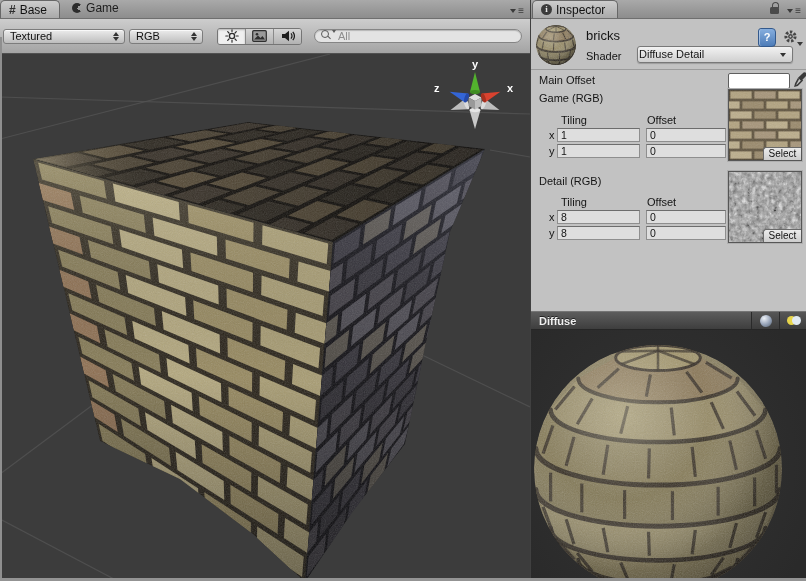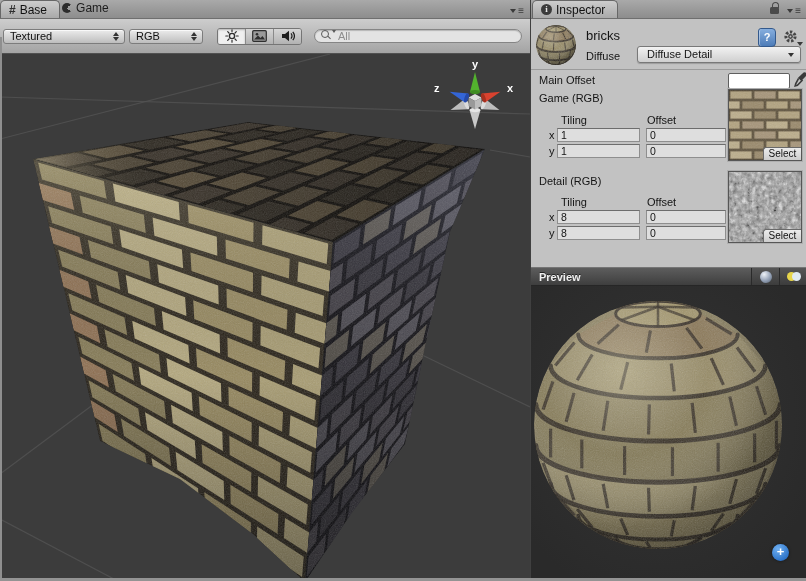--- a/index.html
+++ b/index.html
@@ -13,21 +13,21 @@
                  border-left:1px solid #404040; }
 
   
   .tabbar { height:18px; background:linear-gradient(#a9a9a9,#8d8d8d);
             border-bottom:1px solid #6f6f6f; display:flex; align-items:flex-end; position:relative; }
   .tab { height:15px; margin-top:1px; padding:1px 12px 1px 8px;
          background:linear-gradient(#cdcdcd,#a9a9a9); border:1px solid #676767; border-bottom:none;
          border-radius:5px 5px 0 0; display:flex; align-items:center; gap:4px;
          font-size:12px; color:#111; }
   .tab-plain { display:flex; align-items:center; gap:4px; font-size:12px; color:#1c1c1c;
-               padding:0 8px 2px 2px; height:16px; }
+               padding:0 8px 2px 12px; height:16px; }
   .hash-icon { font-weight:bold; font-size:12px; color:#2e2e2e; }
   .game-icon { width:10px; height:10px; border-radius:50%;
                background:conic-gradient(from 45deg, rgba(0,0,0,0) 0 90deg, #2c2c2c 90deg 360deg); }
   .info-icon { width:11px; height:11px; border-radius:50%; background:#3b3b3b; color:#e8e8e8;
                font-size:9px; font-weight:bold; text-align:center; line-height:11px;
                font-family:"Liberation Serif", serif; }
   .flexsp { flex:1; }
   .panel-menu { display:flex; align-items:center; gap:2px; padding:0 6px 3px 0; cursor:pointer; }
   .tri-down { width:0; height:0; border-left:3.5px solid transparent; border-right:3.5px solid transparent;
               border-top:4px solid #3a3a3a; }
@@ -66,27 +66,27 @@
   .search-pill input { flex:1; border:none; background:transparent; outline:none; font-size:11px; color:#333;
                  font-family:"Liberation Sans", sans-serif; }
   .search-pill input::placeholder { color:#8d8d8d; }
 
   
   .viewport { position:relative; width:530px; height:544px; background:#3c3c3c; }
   .frame-left { position:absolute; left:0; top:37px; width:2px; height:544px; background:#8f8f8f; z-index:6; }
   .frame-bottom { position:absolute; left:0; bottom:0; width:806px; height:3px; background:#939393; z-index:40; }
 
   
-  .inspector { position:relative; height:248px; background:#c2c2c2; color:#141414; font-size:11px; }
+  .inspector { position:relative; height:292px; background:#c2c2c2; color:#141414; font-size:11px; }
   .mat-ball { position:absolute; left:4px; top:5px; }
   .mat-name { position:absolute; left:55px; top:9px; font-size:13px; }
   .shader-label { position:absolute; left:55px; top:31px; }
   .shader-dd { position:absolute; left:106px; top:27px; width:153px; height:15px;
                border:1px solid #787878; border-radius:3px; background:linear-gradient(#f2f2f2,#cfcfcf);
-               line-height:15px; padding-left:9px; font-size:11px; cursor:pointer;
+               line-height:15px; padding-left:1px; font-size:11px; cursor:pointer;
                box-shadow:0 1px 1px rgba(0,0,0,.2); }
   .shader-dd .arr { position:absolute; right:6px; top:6px; width:0; height:0;
                border-left:3.5px solid transparent; border-right:3.5px solid transparent; border-top:4.5px solid #333; }
   .help-btn { position:absolute; left:227px; top:9px; width:16px; height:17px;
               background:linear-gradient(#86aede,#4d7cb8); border:1px solid #33598c; border-radius:3px 4px 4px 3px;
               color:#fff; font-weight:bold; font-size:11px; text-align:center; line-height:17px; cursor:pointer;
               box-shadow:inset 1px 0 0 rgba(255,255,255,.4); }
   .gear-btn { position:absolute; left:252px; top:10px; cursor:pointer; }
   .gear-tri { position:absolute; right:-5px; bottom:0; width:0; height:0;
               border-left:3px solid transparent; border-right:3px solid transparent; border-top:4px solid #3a3a3a; }
@@ -547,21 +547,21 @@
             <line x1="21" y1="2.2650060048048033" x2="29.660254037844382" y2="6.525019260412048" stroke="#2b241c" stroke-width="0.8800000000000001" opacity="0.7"></line>
             <line x1="21" y1="2.2650060048048033" x2="29.660254037844386" y2="3.0250192604120487" stroke="#2b241c" stroke-width="0.8800000000000001" opacity="0.7"></line>
             <line x1="21" y1="2.2650060048048033" x2="21" y2="1.2750192604120487" stroke="#2b241c" stroke-width="0.8800000000000001" opacity="0.7"></line>
             <line x1="21" y1="2.2650060048048033" x2="12.339745962155618" y2="3.025019260412047" stroke="#2b241c" stroke-width="0.8800000000000001" opacity="0.7"></line>
             <line x1="21" y1="2.2650060048048033" x2="12.339745962155616" y2="6.525019260412048" stroke="#2b241c" stroke-width="0.8800000000000001" opacity="0.7"></line>
             <circle cx="21" cy="21" r="20" fill="url(#sphGrad)"></circle>
             <rect x="1" y="1" width="40" height="40" filter="url(#noiseFine)" opacity="0.3"></rect>
           </g>
         </svg>
       <div class="mat-name">bricks</div>
-      <div class="shader-label">Diffuse</div>
+      <div class="shader-label">Shader</div>
       <div class="shader-dd">
         <span>Diffuse Detail</span>
         <span class="arr"></span>
       </div>
       <div class="help-btn">?</div>
       <div class="gear-btn">
         <svg width="15" height="15">
           <circle cx="7.5" cy="7.5" r="4.6" fill="none" stroke="#464646" stroke-width="3" stroke-dasharray="2.4 1.7"></circle>
           <circle cx="7.5" cy="7.5" r="2.4" fill="#464646"></circle>
           <circle cx="7.5" cy="7.5" r="1" fill="#c2c2c2"></circle>
@@ -639,21 +639,21 @@
       <div class="lab" style="left:116px; top:177px;">Offset</div>
       <div class="lab" style="left:18px; top:192px;">x</div>
       <input class="field" style="left: 26px; top: 191px; width: 78px;" value="8">
       <input class="field" style="left: 115px; top: 191px; width: 75px;" value="0">
       <div class="lab" style="left:18px; top:208px;">y</div>
       <input class="field" style="left: 26px; top: 207px; width: 78px;" value="8">
       <input class="field" style="left: 115px; top: 207px; width: 75px;" value="0">
     </div>
 
     <div class="preview-header">
-      <span class="pv-title">Preview</span>
+      <span class="pv-title">Diffuse</span>
       <div class="pv-btn">
         <span class="pv-sphere-glyph"></span>
       </div>
       <div class="pv-btn pv-lights">
         <span class="pv-light1"></span>
         <span class="pv-light2"></span>
       </div>
     </div>
     <div class="preview-area">
       <svg id="preview-svg" width="276" height="297">

